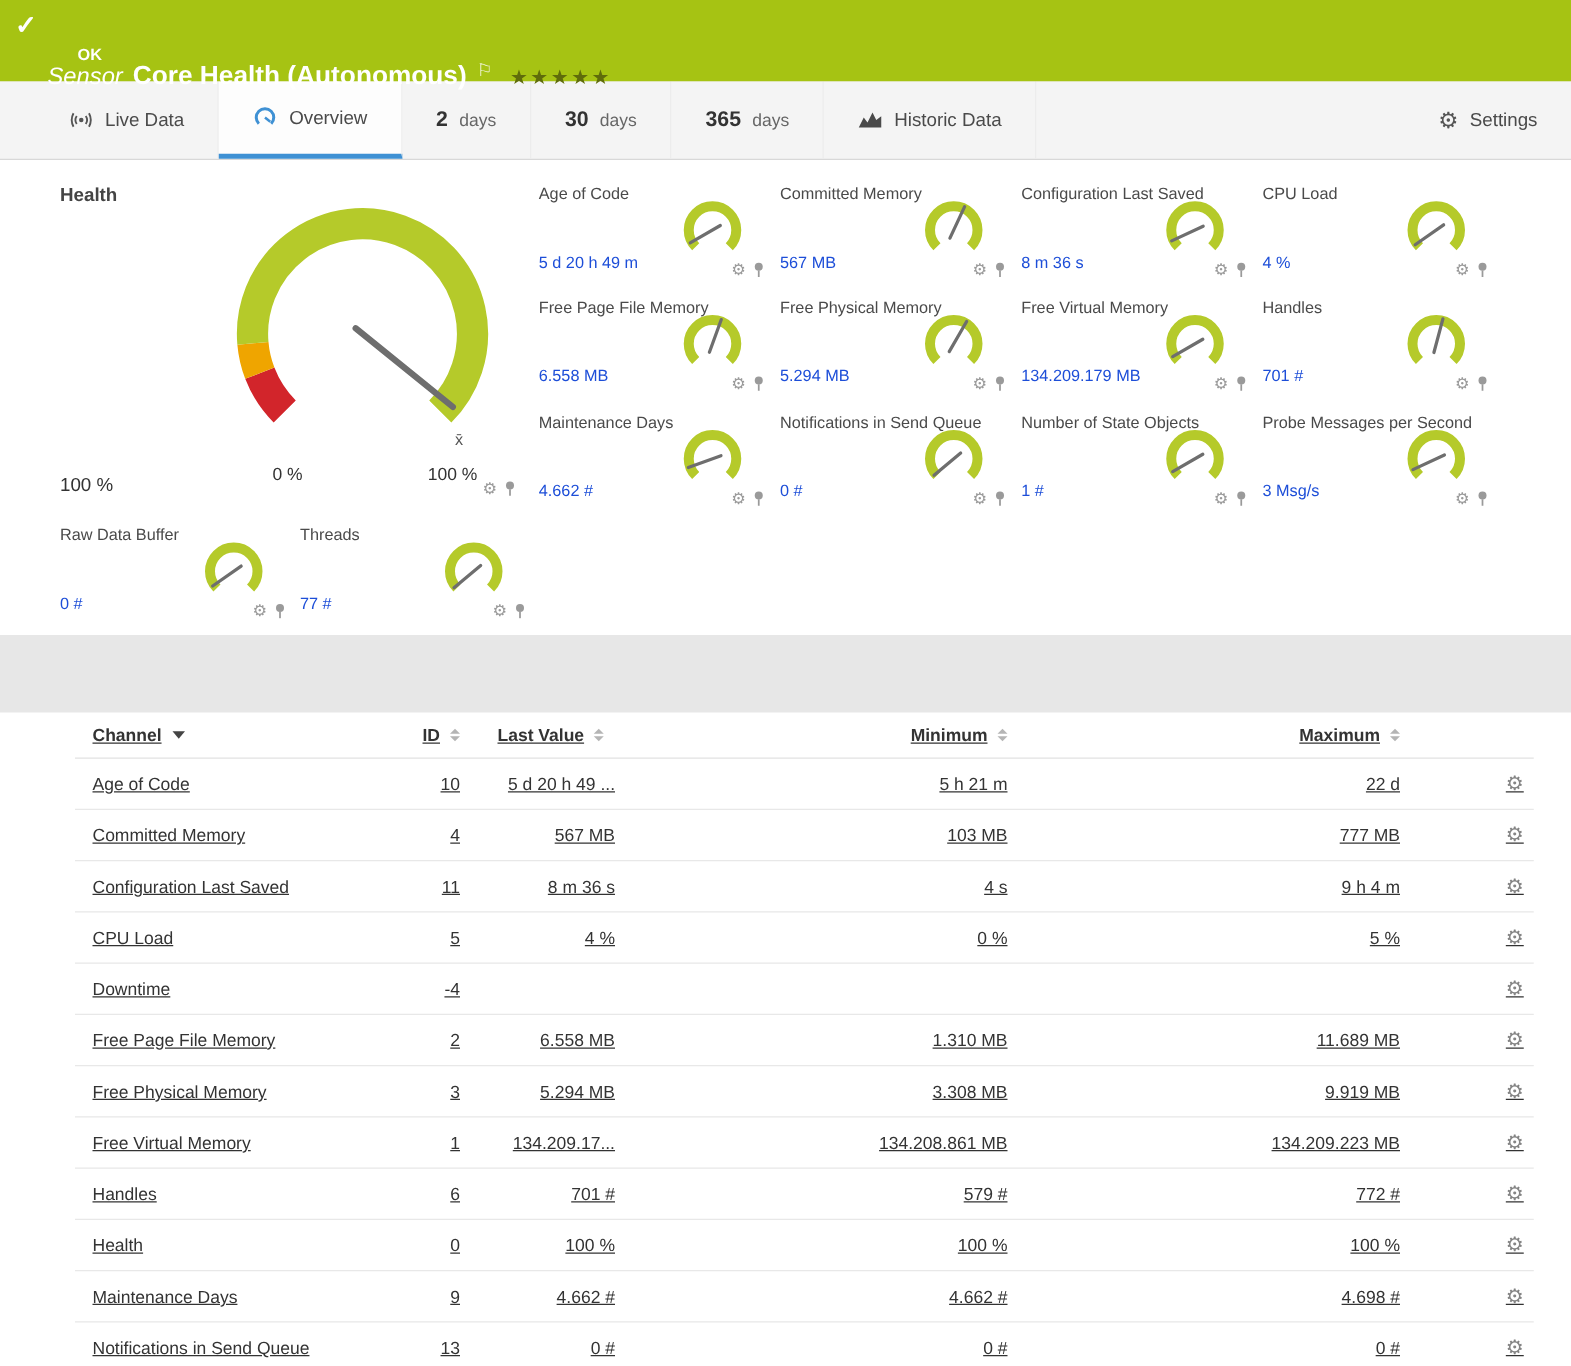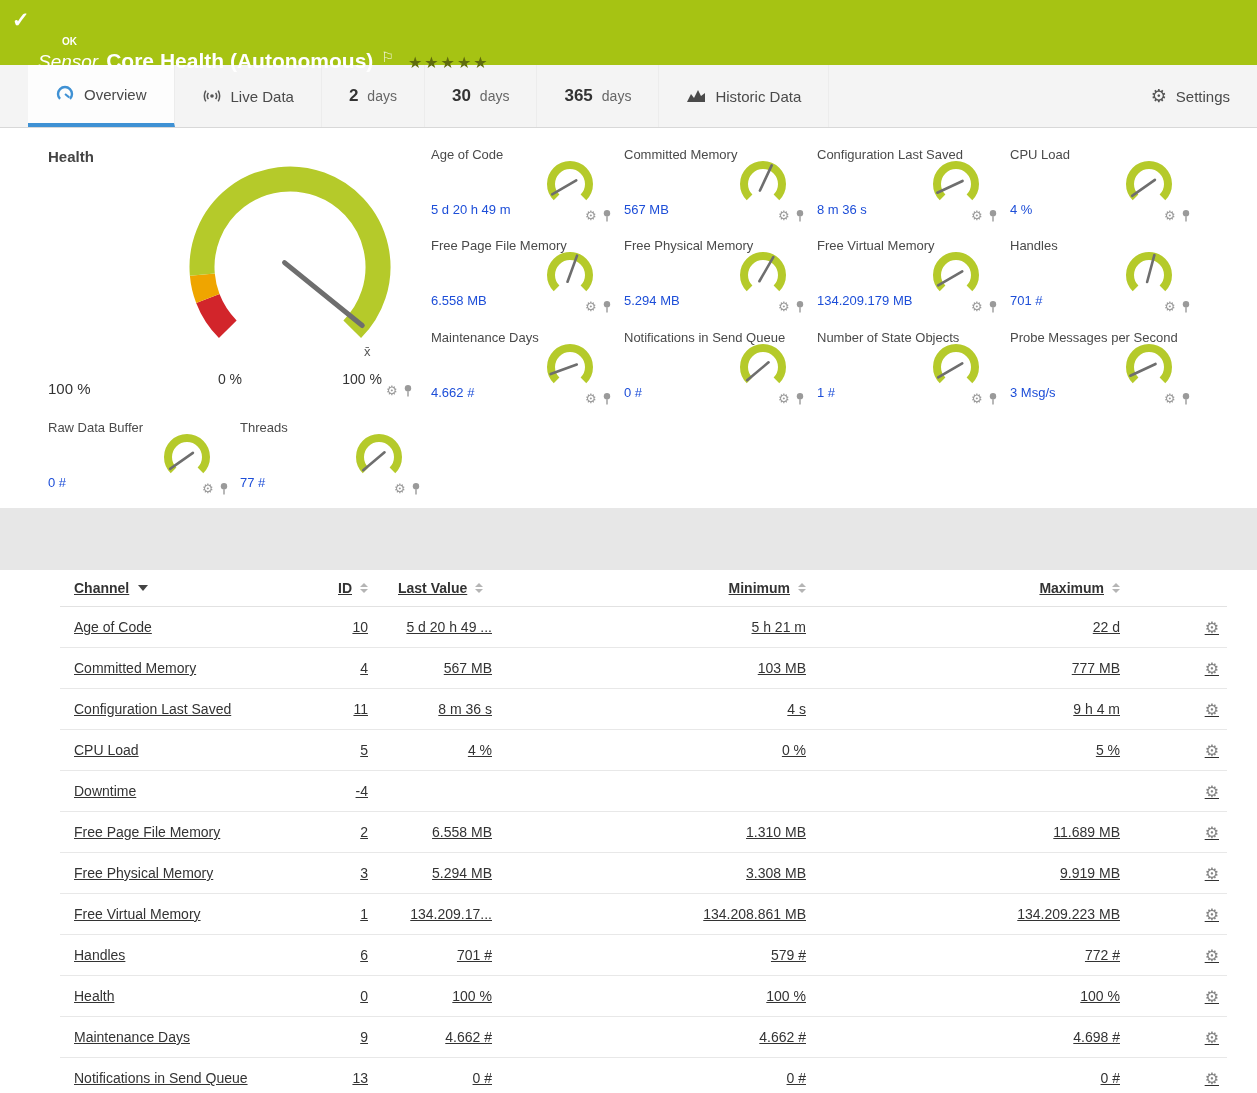--- a/index.html
+++ b/index.html
@@ -8,21 +8,21 @@
     font-family:"Liberation Sans", sans-serif;color:#333;
   }
   
   .topbar{position:relative;height:65px;background:#a6c313;}
   .topbar .check{position:absolute;left:12px;top:8px;color:#fff;font-size:21px;font-weight:bold;}
   .titlerow{position:absolute;left:38px;top:5px;display:flex;align-items:baseline;gap:8px;}
   .kind{color:#fff;font-style:italic;font-size:19px;margin-top:46px;}
   .sensor-title{color:#fff;font-weight:bold;font-size:21px;}
   .flag{color:rgba(255,255,255,0.85);font-size:14px;position:relative;top:-6px;}
   .stars{color:#5f6c0b;font-size:16px;letter-spacing:2px;margin-left:6px;}
-  .statusline{position:absolute;left:62px;top:36px;color:#fff;font-weight:bold;font-size:10px;}
+  .statusline{position:absolute;left:62px;top:36px;color:#fff;font-weight:bold;font-size:13px;}
   
   .tabbar{height:62px;background:#f4f4f4;display:flex;align-items:stretch;padding-left:28px;border-bottom:1px solid #d8d8d8;}
   .tab{display:flex;align-items:center;gap:9px;padding:0 27px;cursor:pointer;color:#4a4a4a;font-size:15px;border-right:1px solid #ececec;}
   .tab.active{background:#fdfdfd;border-bottom:4px solid #3f91d4;}
   .tab .ticon{width:20px;height:20px;flex:0 0 auto;}
   .tnum{font-weight:bold;font-size:17px;color:#333;}
   .tdays{font-size:14px;color:#666;}
   .tab-settings{margin-left:auto;border-right:none;}
   .gear-glyph{color:#555;font-size:18px;}
   
@@ -72,36 +72,36 @@
   <div class="titlerow">
     <span class="kind">Sensor</span>
     <span class="sensor-title">Core Health (Autonomous)</span>
     <span class="flag">⚐</span>
     <span class="stars">★★★★★</span>
   </div>
   <div class="statusline">OK</div>
 </header>
 
 <nav class="tabbar">
-  <div class="tab active">
-    <svg class="ticon" viewBox="0 0 20 20">
-      <path d="M5.05 14.95 A7 7 0 1 1 14.95 14.95" fill="none" stroke="#3f91d4" stroke-width="2.4"></path>
-      <line x1="10" y1="10" x2="14.2" y2="13.4" stroke="#3f91d4" stroke-width="2"></line>
-    </svg>
-    <span>Overview</span>
-  </div>
   <div class="tab">
     <svg class="ticon" viewBox="0 0 20 20">
       <circle cx="10" cy="10" r="1.8" fill="#555"></circle>
       <path d="M6.4 6.8 Q4.2 10 6.4 13.2" fill="none" stroke="#555" stroke-width="1.5"></path>
       <path d="M3.8 4.6 Q0.9 10 3.8 15.4" fill="none" stroke="#555" stroke-width="1.5"></path>
       <path d="M13.6 6.8 Q15.8 10 13.6 13.2" fill="none" stroke="#555" stroke-width="1.5"></path>
       <path d="M16.2 4.6 Q19.1 10 16.2 15.4" fill="none" stroke="#555" stroke-width="1.5"></path>
     </svg>
     <span>Live Data</span>
+  </div>
+  <div class="tab active">
+    <svg class="ticon" viewBox="0 0 20 20">
+      <path d="M5.05 14.95 A7 7 0 1 1 14.95 14.95" fill="none" stroke="#3f91d4" stroke-width="2.4"></path>
+      <line x1="10" y1="10" x2="14.2" y2="13.4" stroke="#3f91d4" stroke-width="2"></line>
+    </svg>
+    <span>Overview</span>
   </div>
   <div class="tab">
     <span class="tnum">2</span>
     <span class="tdays">days</span>
   </div>
   <div class="tab">
     <span class="tnum">30</span>
     <span class="tdays">days</span>
   </div>
   <div class="tab">

